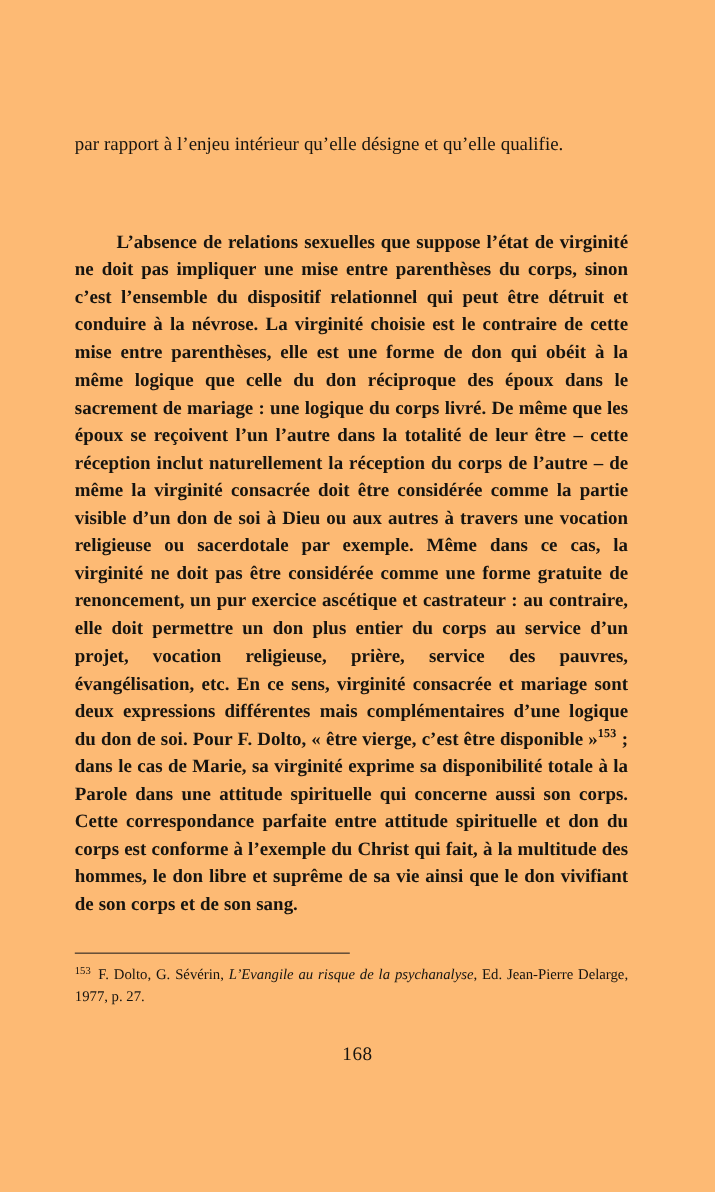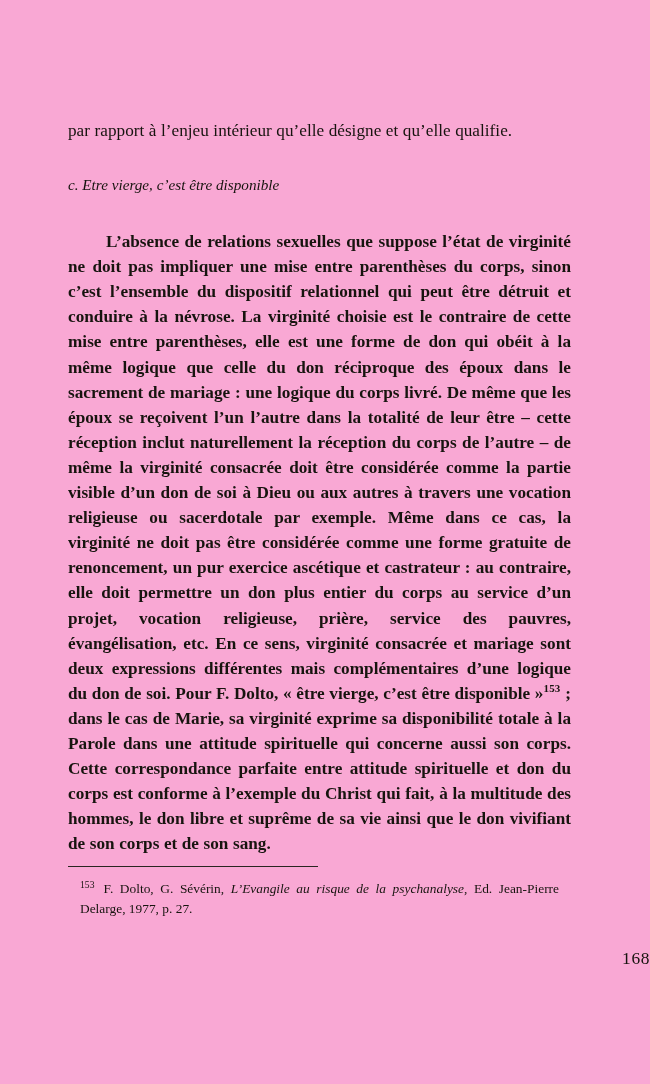--- a/index.html
+++ b/index.html
@@ -14,21 +14,21 @@
     overflow: hidden;
     font-family: "Liberation Serif", "DejaVu Serif", serif;
     color: #1a1713;
     -webkit-font-smoothing: antialiased;
   }
 
   .page {
     position: relative;
     width: 650px;
     height: 1084px;
-    background: #f9a8d4;
+    background: #fdba74;
     box-sizing: border-box;
   }
 
   .text-block {
     position: absolute;
     left: 68px;
     top: 118px;
     width: 503px;
   }
 
@@ -83,21 +83,21 @@
 
   .footnote-rule {
     width: 250px;
     height: 0;
     border: 0;
     border-top: 1.2px solid #2a2521;
     margin: 0 0 9px 0;
   }
 
   .footnote {
-    margin: 12px;
+    margin: 0;
     font-size: 13.4px;
     line-height: 19.6px;
     text-align: justify;
     color: #17140f;
   }
 
   .footnote sup.fn-num {
     font-size: 0.72em;
     vertical-align: super;
     line-height: 0;
@@ -107,39 +107,38 @@
   .footnote .title-italic {
     font-style: italic;
   }
 
   
   .folio {
     position: absolute;
     left: 0;
     top: 947px;
     width: 650px;
-    text-align: right;
+    text-align: center;
     font-size: 17.4px;
     line-height: 22px;
     letter-spacing: 0.6px;
     color: #17140f;
   }
 </style>
 </head>
 <body>
 
 <div class="page">
 
   <div class="text-block">
 
     <p class="para para-continued">par rapport à l’enjeu intérieur qu’elle désigne et qu’elle qualifie.</p>
 
     <div class="gap-after-intro"></div>
 
-    <h3 class="section-heading">c. Etre vierge, c’est être disponible</h3>
 
     <div class="gap-after-heading"></div>
 
     <p class="para para-indented"><span>L’absence de relations sexuelles que suppose l’état de virginité ne doit pas impliquer une mise entre parenthèses du corps, sinon c’est l’ensemble du dispositif relationnel qui peut être détruit et conduire à la névrose. La virginité choisie est le contraire de cette mise entre parenthèses, elle est une forme de don qui obéit à la même logique que celle du don réciproque des époux dans le sacrement de mariage : une logique du corps livré. De même que les époux se reçoivent l’un l’autre dans la totalité de leur être – cette réception inclut naturellement la réception du corps de l’autre – de même la virginité consacrée doit être considérée comme la partie visible d’un don de soi à Dieu ou aux autres à travers une vocation religieuse ou sacerdotale par exemple. Même dans ce cas, la virginité ne doit pas être considérée comme une forme gratuite de renoncement, un pur exercice ascétique et castrateur : au contraire, elle doit permettre un don plus entier du corps au service d’un projet, vocation religieuse, prière, service des pauvres, évangélisation, etc. En ce sens, virginité consacrée et mariage sont deux expressions différentes mais complémentaires d’une logique du don de soi. Pour F. Dolto, « être vierge, c’est être disponible »</span><sup class="fn-ref">153</sup><span> ; dans le cas de Marie, sa virginité exprime sa disponibilité totale à la Parole dans une attitude spirituelle qui concerne aussi son corps. Cette correspondance parfaite entre attitude spirituelle et don du corps est conforme à l’exemple du Christ qui fait, à la multitude des hommes, le don libre et suprême de sa vie ainsi que le don vivifiant de son corps et de son sang.</span></p>
 
   </div>
 
   <div class="footnote-area">
     <hr class="footnote-rule">
     <p class="footnote"><sup class="fn-num">153</sup><span> F. Dolto, G. Sévérin, </span><span class="title-italic">L’Evangile au risque de la psychanalyse</span><span>, Ed. Jean-Pierre Delarge, 1977, p. 27.</span></p>

